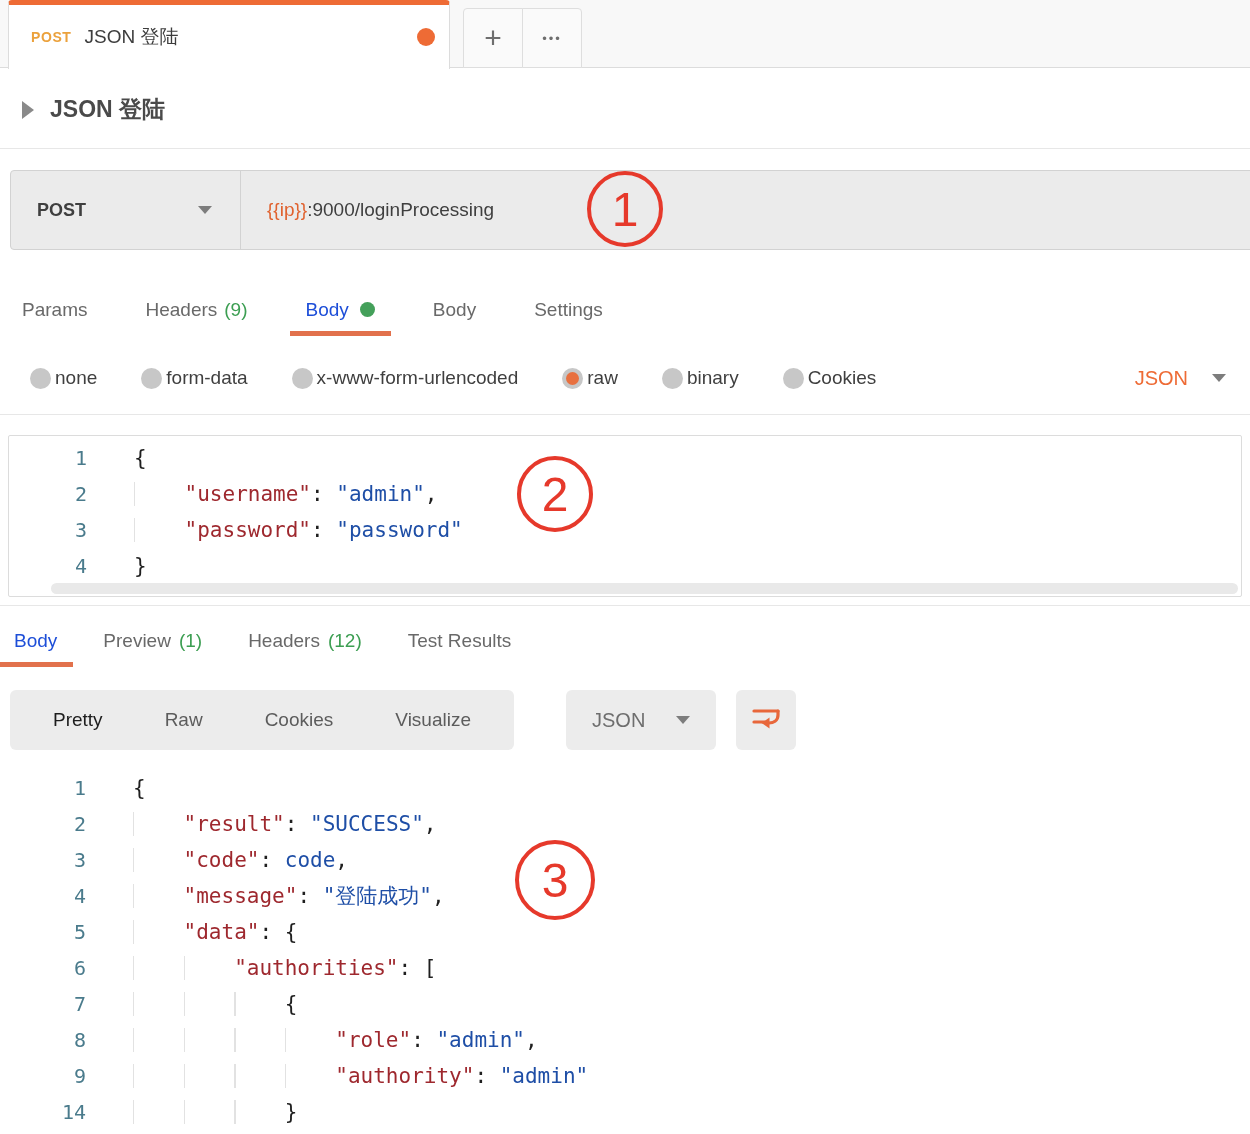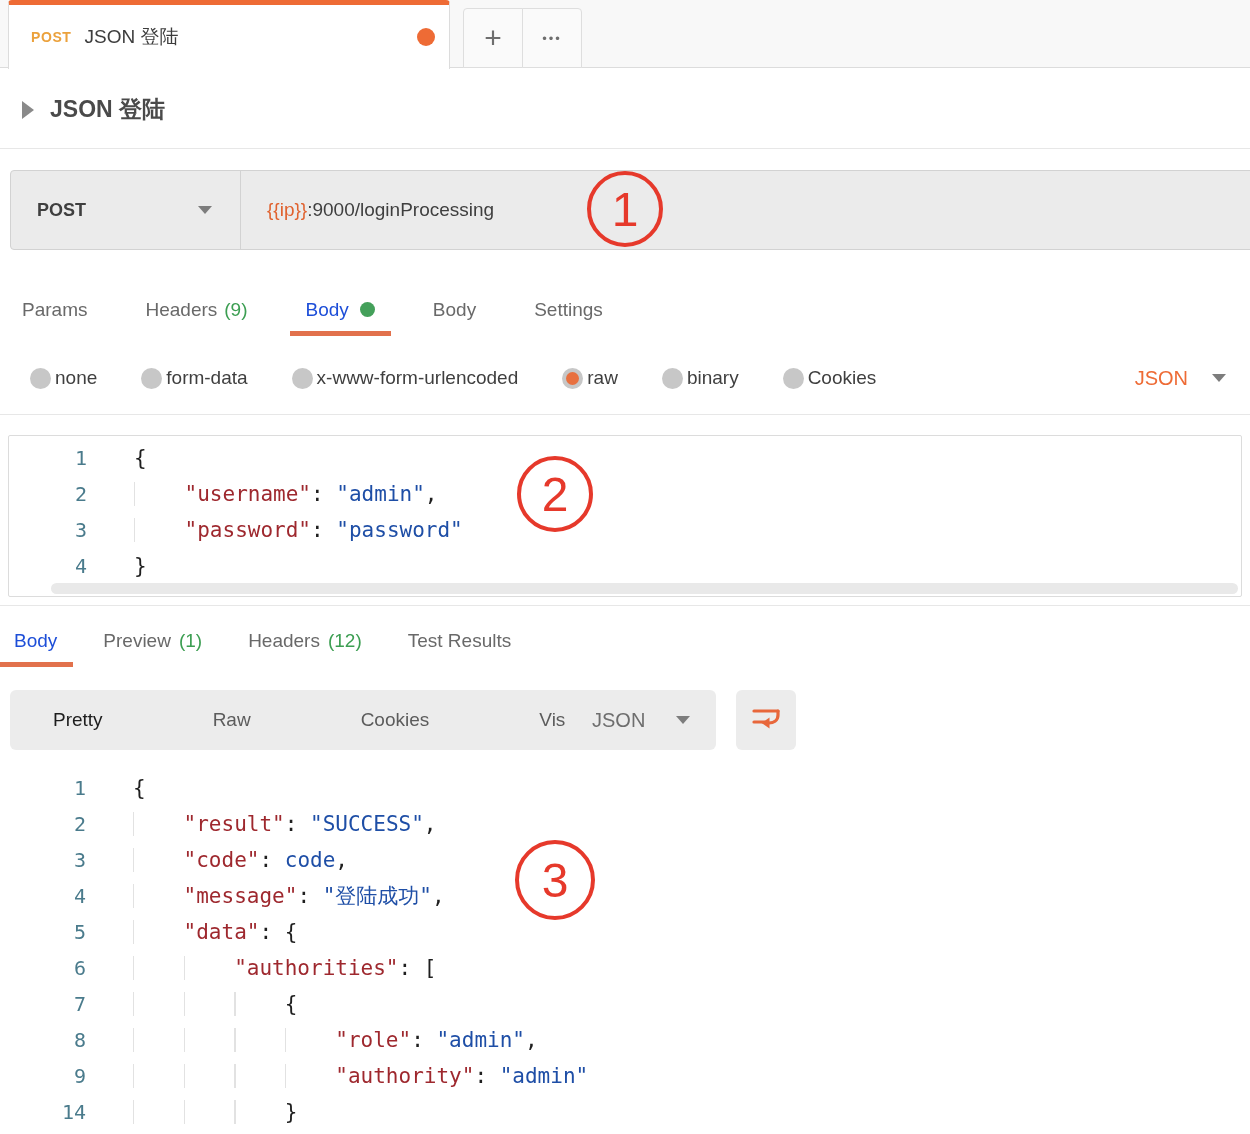--- a/index.html
+++ b/index.html
@@ -80,21 +80,21 @@
   .hscroll { position:absolute; left:42px; right:3px; bottom:2px; height:11px;
     background:#e9e9e9; border-radius:6px; }
 
   
   .resptabs { position:absolute; left:0; top:615px; width:1250px; height:52px;
     display:flex; align-items:center; padding-left:14px; gap:46px; }
   .resptabs .rt .cnt { margin-left:8px; }
 
   
   .viewgroup { position:absolute; left:10px; top:690px; height:60px; background:#ececec;
-    border-radius:6px; display:flex; align-items:center; padding:0 12px;gap:48px; }
+    border-radius:6px; display:flex; align-items:center; padding:0 12px; }
   .vitem { font-size:19px; color:#5c5c5c; padding:0 31px; cursor:pointer; }
   .vitem.active { color:#1d1d1d; font-weight:500; }
   .fmt-select { position:absolute; left:566px; top:690px; width:150px; height:60px;
     background:#ececec; border-radius:6px; display:flex; align-items:center;
     justify-content:space-between; padding:0 26px; cursor:pointer; }
   .fmt-label { font-size:20px; color:#6e6e6e; }
   .wrap-btn { position:absolute; left:736px; top:690px; width:60px; height:60px;
     background:#ececec; border-radius:6px; display:flex; align-items:center;
     justify-content:center; cursor:pointer; border:none; }
 

